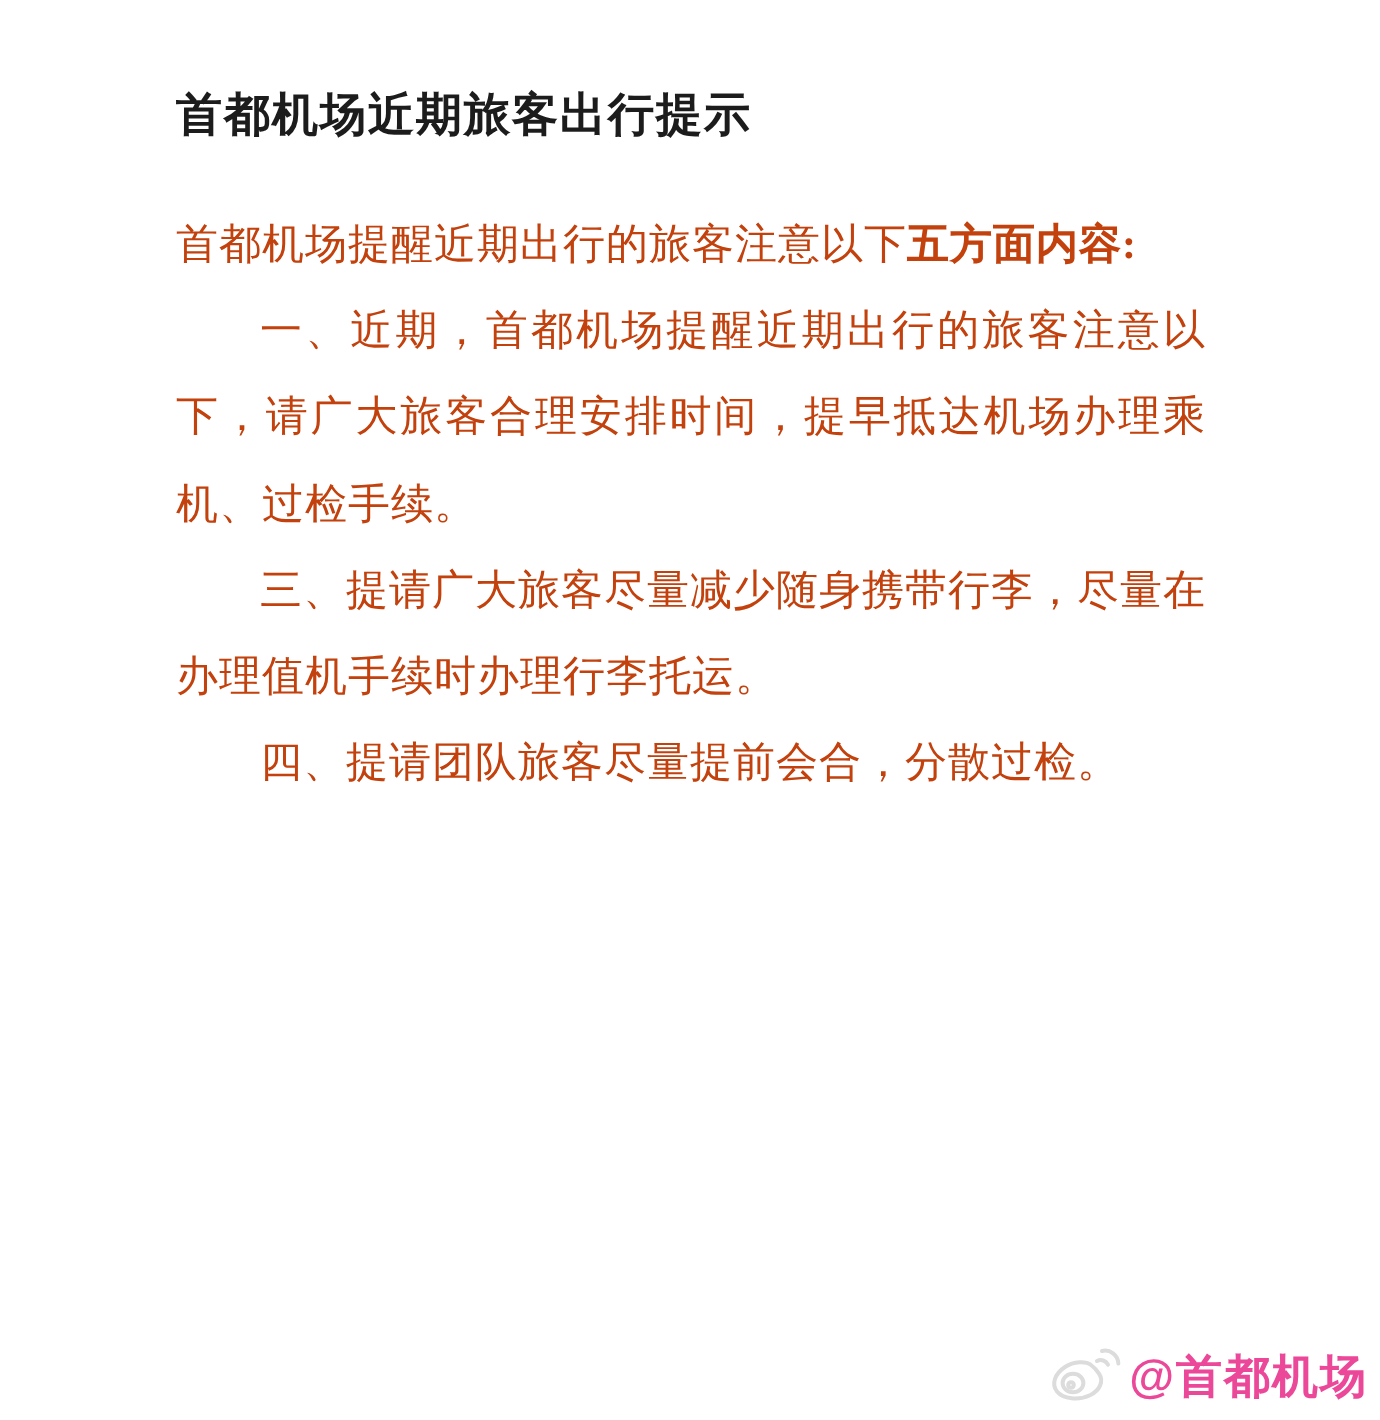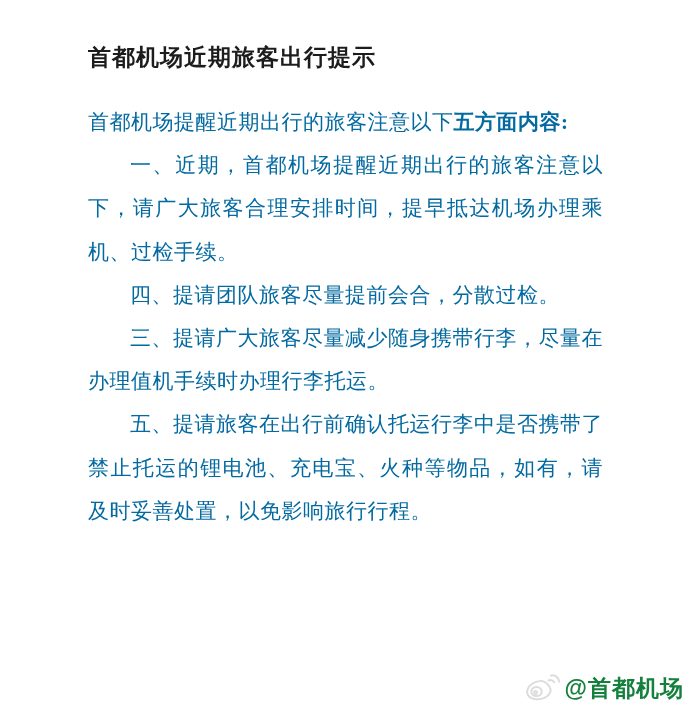--- a/index.html
+++ b/index.html
@@ -26,38 +26,38 @@
     font-size: 23px;
     font-weight: bold;
     color: #1c1c1c;
     letter-spacing: 1px;
     line-height: 32px;
   }
   .doc-body p {
     margin: 0;
     font-size: 21px;
     line-height: 43.2px;
-    color: #0369a1;
+    color: #c2410c;
     text-align: justify;
     letter-spacing: 0.5px;
   }
   .doc-body p.indent {
     text-indent: 2em;
   }
   .bold-run {
     font-weight: bold;
   }
   .watermark {
     position: absolute;
     right: 6px;
     bottom: 6px;
     display: flex;
     align-items: flex-end;
     gap: 3px;
-    color: #15803d;
+    color: #ec4899;
     font-family: "Liberation Sans", "DejaVu Sans", sans-serif;
     font-size: 23px;
     font-weight: bold;
     letter-spacing: 1px;
     user-select: none;
   }
   .watermark svg {
     display: block;
   }
 </style>
@@ -70,25 +70,24 @@
 
     <h1 class="doc-title">首都机场近期旅客出行提示</h1>
 
     <div class="doc-body">
 
       <p><span>首都机场提醒近期出行的旅客注意以下</span><span class="bold-run">五方面内容:</span></p>
 
       <p class="indent">一、近期，首都机场提醒近期出行的旅客注意以下，请广大旅客合理安排时间，提早抵达机场办理乘机、过检手续。</p>
 
 
+      <p class="indent">三、提请广大旅客尽量减少随身携带行李，尽量在办理值机手续时办理行李托运。</p>
+
       <p class="indent">四、提请团队旅客尽量提前会合，分散过检。</p>
 
-      <p class="indent">三、提请广大旅客尽量减少随身携带行李，尽量在办理值机手续时办理行李托运。</p>
-
-      <p class="indent">五、提请旅客在出行前确认托运行李中是否携带了禁止托运的锂电池、充电宝、火种等物品，如有，请及时妥善处置，以免影响旅行行程。</p>
 
     </div>
   </div>
 
   <div class="watermark">
     <span>
       <svg width="40" height="31" viewBox="0 0 40 31" fill="none" stroke="#dcdcdc" stroke-width="2" stroke-linecap="round">
         <path d="M23.5 9.5 C 21 7.5 15 7.5 10.5 10.5 C 5.5 13.8 3.5 19 6.5 22.8 C 9.5 26.6 17.5 27.3 23 24.6 C 28 22.2 30 17.5 27.5 13.8 C 26.5 12.3 25 10.6 23.5 9.5 Z"></path>
         <ellipse cx="14.5" cy="18.5" rx="5.2" ry="4.6"></ellipse>
         <circle cx="13.5" cy="19.5" r="1.4"></circle>

